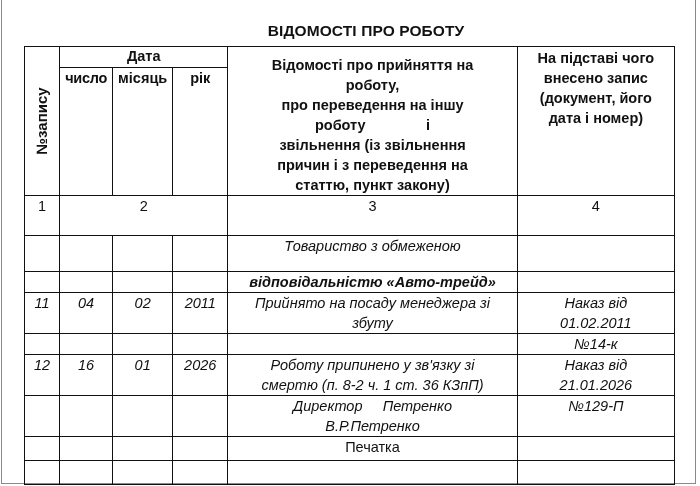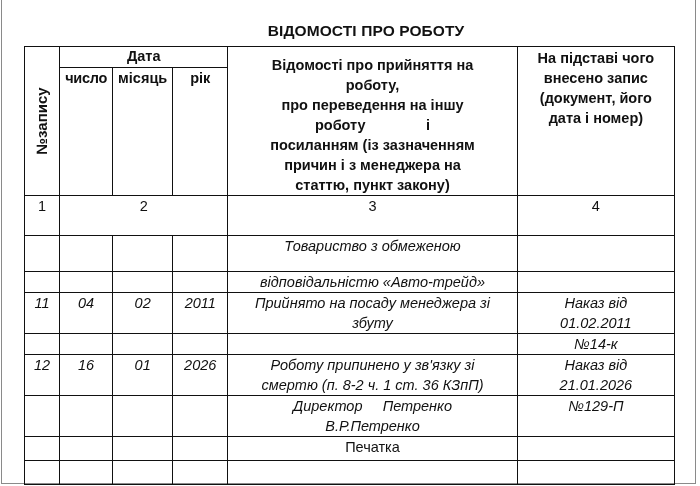--- a/index.html
+++ b/index.html
@@ -41,22 +41,22 @@
       <tr style="height:20px;">
     <td rowspan="2" class="vert">
       <span>№запису</span>
     </td>
     <td colspan="3" class="hb" style="line-height:18px;">Дата</td>
     <td rowspan="2" class="hb" style="padding-top:8px;">
       <div>Відомості про прийняття на</div>
       <div>роботу,</div>
       <div>про переведення на іншу</div>
       <div style="white-space:pre;">роботу               і</div>
-      <div>посиланням (із зазначенням</div>
-      <div>причин і з менеджера на</div>
+      <div>звільнення (із звільнення</div>
+      <div>причин і з переведення на</div>
       <div>статтю, пункт закону)</div>
     </td>
     <td rowspan="2" class="hb" style="padding-top:1px;">
       <div>На підставі чого</div>
       <div>внесено запис</div>
       <div>(документ, його</div>
       <div>дата і номер)</div>
     </td>
   </tr>
   <tr style="height:121px;">
@@ -73,21 +73,21 @@
   </tr>
 
   <tr style="height:36px;" class="it">
     <td></td>
         <td></td>
         <td></td>
         <td></td>
     <td>Товариство з обмеженою</td>
     <td></td>
   </tr>
-  <tr style="height:21px;" class="it">
+  <tr style="height:21px;font-weight:bold;" class="it">
     <td></td>
         <td></td>
         <td></td>
         <td></td>
     <td>відповідальністю «Авто-трейд»</td>
     <td></td>
   </tr>
   <tr style="height:41px;" class="it">
     <td>11</td>
     <td>04</td>

